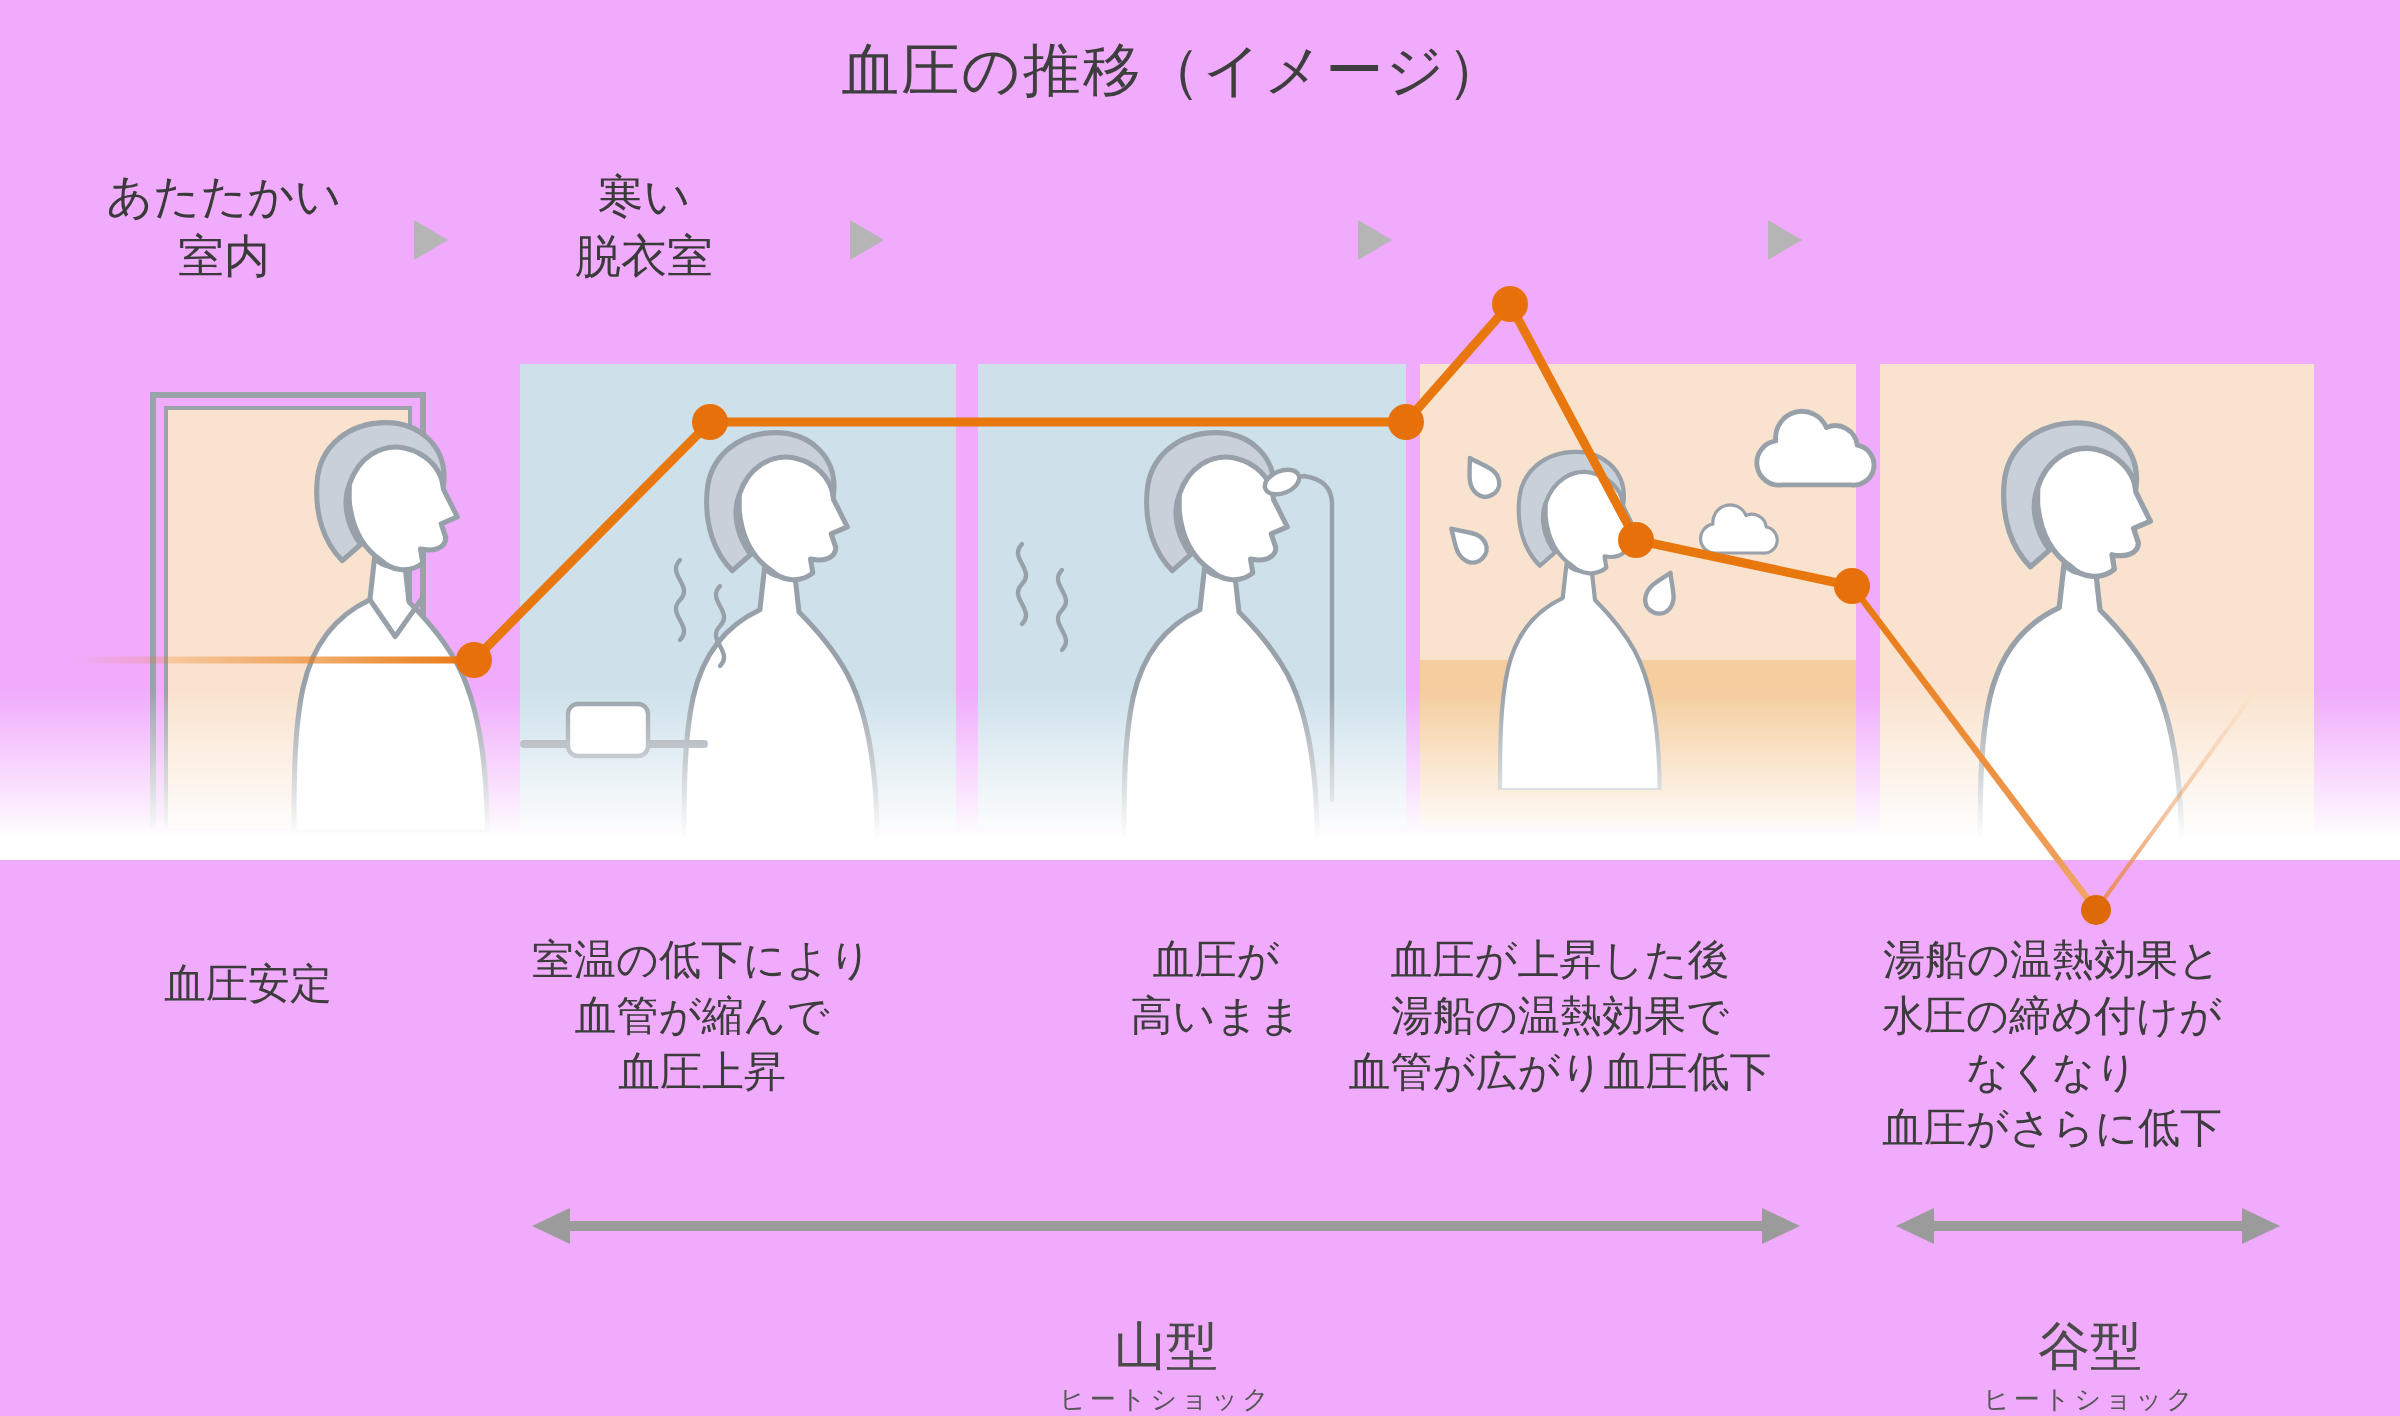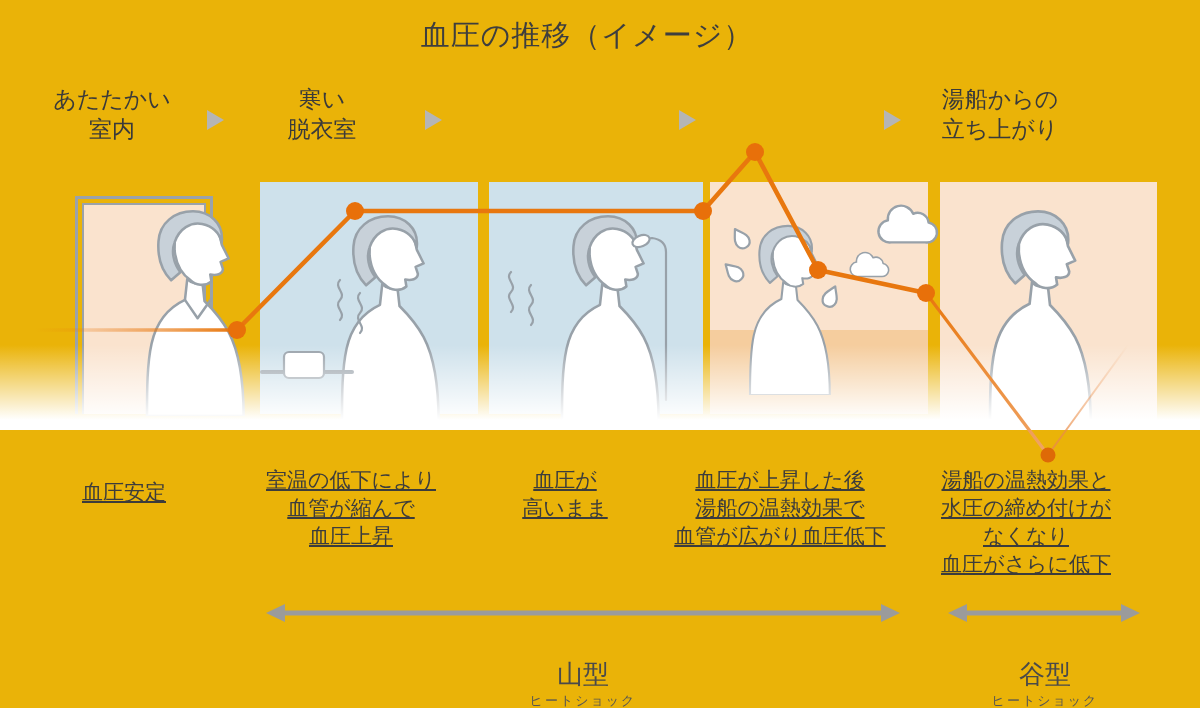--- a/index.html
+++ b/index.html
@@ -1,57 +1,55 @@
 <!DOCTYPE html>
 <html><head>
 <meta charset="utf-8">
 <style>
   html,body{margin:0;padding:0;background:#fff;}
-  .canvas{position:relative;width:1200px;height:708px;background:#eab308;overflow:hidden;
+  .canvas{position:relative;width:1200px;height:708px;background:#f0abfc;overflow:hidden;
           font-family:"DejaVu Sans",sans-serif;color:#3C3C3C;}
   .abs{position:absolute;}
   .title{top:16px;left:377px;width:420px;text-align:center;font-size:29px;letter-spacing:1px;color:#3E3E3E;}
   .stage-label{top:84px;width:240px;text-align:center;font-size:23px;line-height:30px;
                white-space:pre-line;color:#3A3A3A;}
   .tri{top:110px;width:0;height:0;border-left:17px solid #B5B5B5;
        border-top:10px solid transparent;border-bottom:10px solid transparent;}
   .panel{top:182px;}
   .panel-cold{background:#CEE1EB;}
   .panel-warm{background:#FAE3CE;}
   .door-outer{border:3px solid #9AA2AA;border-bottom:none;padding:4px 4px 0 4px;box-sizing:border-box;}
   .door-inner{width:100%;height:100%;border:2px solid #9AA2AA;border-bottom:none;
               background:#FAE3CE;box-sizing:border-box;}
   .water{position:absolute;left:0;right:0;top:148px;bottom:0;background:#F5CD9E;}
   .fade{left:0;top:345px;width:1200px;height:85px;z-index:5;
         background:linear-gradient(to bottom, rgba(255,255,255,0), #fff 88%);}
   .fig,.decor,.chart{pointer-events:none;}
   .decor{left:0;top:0;z-index:4;}
   .chart{left:0;top:0;z-index:6;}
   .desc{top:466px;width:250px;text-align:center;font-size:21px;line-height:28px;
-        white-space:pre-line;color:#3C3C3C;z-index:7;text-decoration:underline;}
+        white-space:pre-line;color:#3C3C3C;z-index:7;}
   .desc-1{top:478px;}
   .bracket-label{top:626px;width:300px;text-align:center;z-index:7;margin-top:32px;}
   .bracket-big{font-size:26px;line-height:32px;color:#4A4A4A;}
   .bracket-sub{font-size:13px;line-height:22px;letter-spacing:2px;color:#555;}
   .ln{fill:none;stroke:#98A1A9;stroke-width:2.2;stroke-linejoin:round;stroke-linecap:round;}
   .wfill{fill:#fff;}
 </style>
 </head>
 <body>
 
 <div class="canvas">
 
   <div class="abs title">血圧の推移（イメージ）</div>
 
   <div class="abs stage-label" style="left:-8px">あたたかい
 室内</div>
   <div class="abs stage-label" style="left:202px">寒い
 脱衣室</div>
-  <div class="abs stage-label" style="left:880px">湯船からの
-立ち上がり</div>
 
   <div class="abs tri" style="left:207px"></div>
   <div class="abs tri" style="left:425px"></div>
   <div class="abs tri" style="left:679px"></div>
   <div class="abs tri" style="left:884px"></div>
 
   <div class="abs panel door-outer" style="left:75px;top:196px;width:138px;height:218px">
     <div class="door-inner"></div>
   </div>
   <div class="abs panel panel-cold" style="left:260px;width:218px;height:232px"></div>
@@ -136,21 +134,21 @@
         <circle cx="818" cy="270" r="9" fill="#E8700A"></circle>
         <circle cx="926" cy="293" r="9" fill="#E8700A"></circle>
         <circle cx="1048" cy="455" r="7.5" fill="#DE6A07"></circle>
       </g>
   </svg>
 
   <div class="abs desc desc-1" style="left:-1px">血圧安定</div>
   <div class="abs desc" style="left:226px">室温の低下により
 血管が縮んで
 血圧上昇</div>
-  <div class="abs desc" style="left:440px">血圧が
+  <div class="abs desc" style="left:483px">血圧が
 高いまま</div>
   <div class="abs desc" style="left:655px">血圧が上昇した後
 湯船の温熱効果で
 血管が広がり血圧低下</div>
   <div class="abs desc" style="left:901px">湯船の温熱効果と
 水圧の締め付けが
 なくなり
 血圧がさらに低下</div>
 
   <svg class="abs" style="left:0;top:600px;z-index:7" width="1200" height="30">

